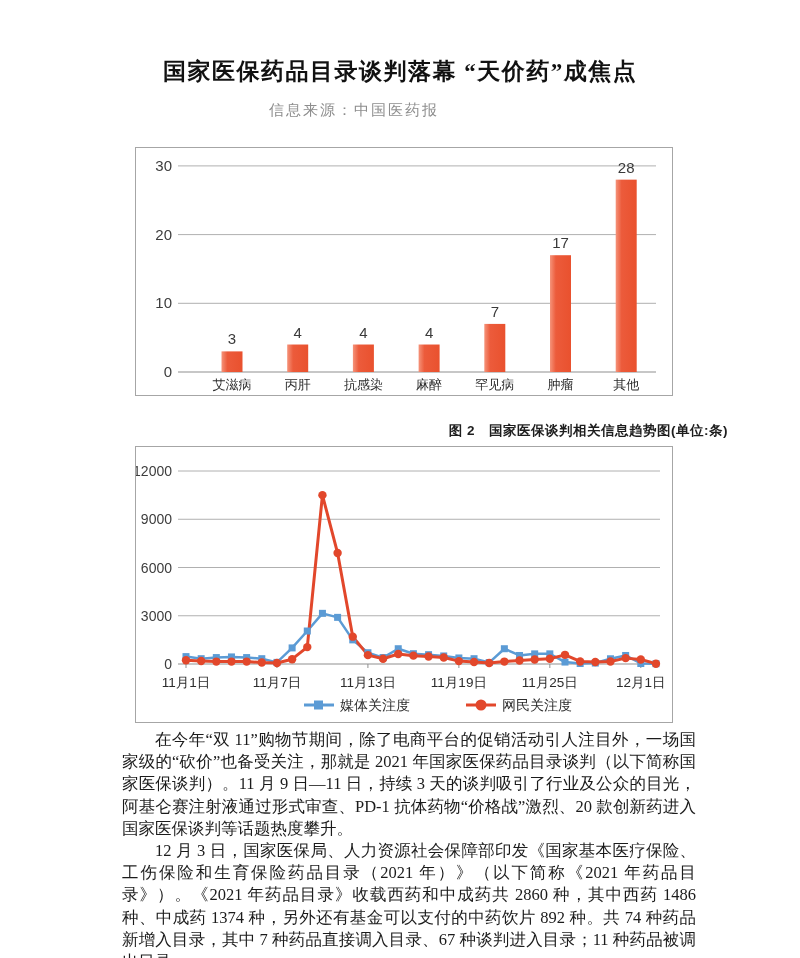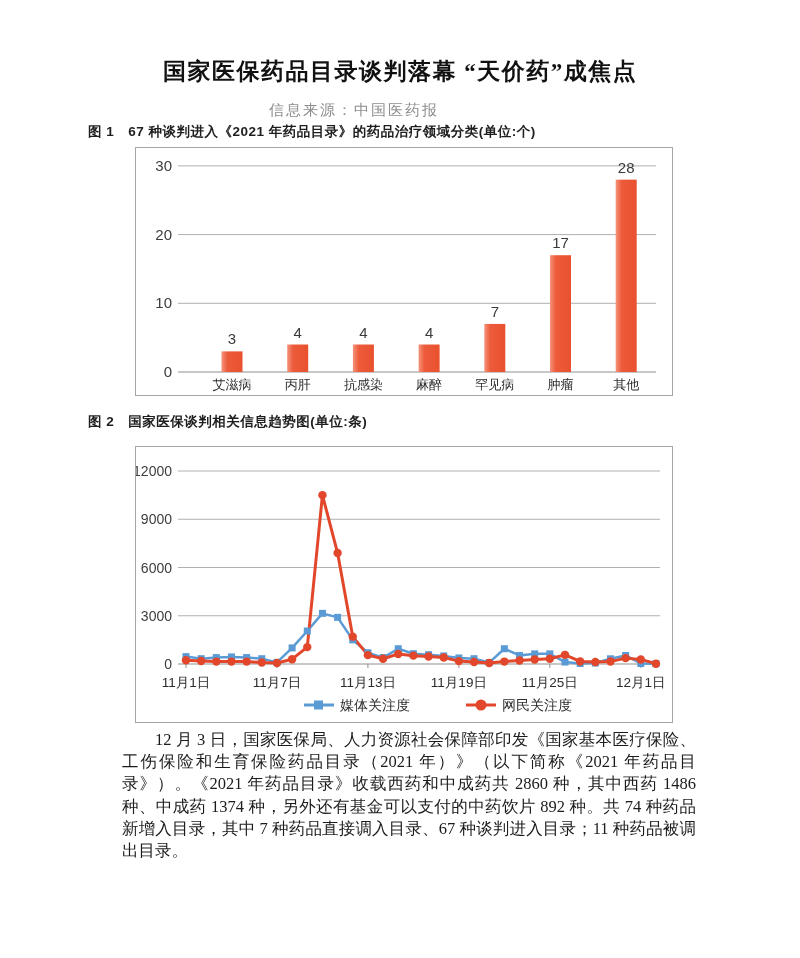--- a/index.html
+++ b/index.html
@@ -9,40 +9,39 @@
   .title{position:absolute;top:56px;left:0;width:800px;text-align:center;
          font-family:"Liberation Serif","DejaVu Serif",serif;
          font-weight:bold;font-size:23px;letter-spacing:1.5px;color:#111;}
   .source{position:absolute;top:101px;left:0;width:708px;text-align:center;
           font-size:15px;letter-spacing:2px;color:#8d8d8d;
           font-family:"Liberation Serif","DejaVu Serif",serif;}
   .figcap{position:absolute;left:88px;width:640px;
           font-family:"Liberation Sans","DejaVu Sans",sans-serif;
           font-weight:bold;font-size:13.5px;color:#1e1e1e;letter-spacing:.5px;}
   #cap1{top:123px;}
-  #cap2{top:413px;}
+  #cap2{top:422px;text-align:right;}
   .chartbox{position:absolute;left:135px;width:538px;background:#fff;
             border:1px solid #a6a6a6;box-sizing:border-box;}
   #chart1{top:147px;height:249px;}
   #chart2{top:446px;height:277px;}
   .chartbox svg{display:block;}
   .svg-label{font-family:"Liberation Sans","DejaVu Sans",sans-serif;}
   .article{position:absolute;left:122px;top:729px;width:574px;
            font-size:16.5px;line-height:22.2px;text-align:justify;color:#1b1b1b;}
   .article p{margin:0;text-indent:2em;}
 </style>
 </head>
 <body>
 
 <div class="page">
 
   <div class="title">国家医保药品目录谈判落幕 “天价药”成焦点</div>
   <div class="source">信息来源：中国医药报</div>
 
-  <div class="figcap" id="cap1">图 1　67 种谈判进入《2021 年药品目录》的药品治疗领域分类(单位:个)</div>
   <div class="chartbox" id="chart1">
     <svg id="barSvg" width="536" height="247" viewBox="0 0 536 247">
         <defs>
           <linearGradient id="barGrad" x1="0" y1="0" x2="1" y2="0">
             <stop offset="0%" stop-color="#f5937a"></stop>
             <stop offset="28%" stop-color="#ec5b3b"></stop>
             <stop offset="100%" stop-color="#e9512e"></stop>
           </linearGradient>
         </defs>
         <line x1="42" y1="224" x2="520" y2="224" stroke="#8f8f8f" stroke-width="1"></line>
@@ -171,17 +170,18 @@
         <line x1="168" y1="258" x2="198" y2="258" stroke="#5b9bd5" stroke-width="3"></line>
         <rect x="178" y="253.5" width="9" height="9" fill="#5b9bd5"></rect>
         <text x="204" y="263" font-size="14" fill="#2c2c2c" class="svg-label">媒体关注度</text>
         <line x1="330" y1="258" x2="360" y2="258" stroke="#e2472b" stroke-width="3"></line>
         <circle cx="345" cy="258" r="5.5" fill="#e2472b"></circle>
         <text x="366" y="263" font-size="14" fill="#2c2c2c" class="svg-label">网民关注度</text>
       </svg>
   </div>
 
   <div class="article">
+    <p>在今年“双 11”购物节期间，除了电商平台的促销活动引人注目外，一场国家级的“砍价”也备受关注，那就是 2021 年国家医保药品目录谈判（以下简称国家医保谈判）。11 月 9 日—11 日，持续 3 天的谈判吸引了行业及公众的目光，阿基仑赛注射液通过形式审查、PD-1 抗体药物“价格战”激烈、20 款创新药进入国家医保谈判等话题热度攀升。</p>
     <p>12 月 3 日，国家医保局、人力资源社会保障部印发《国家基本医疗保险、工伤保险和生育保险药品目录（2021 年）》（以下简称《2021 年药品目录》）。《2021 年药品目录》收载西药和中成药共 2860 种，其中西药 1486 种、中成药 1374 种，另外还有基金可以支付的中药饮片 892 种。共 74 种药品新增入目录，其中 7 种药品直接调入目录、67 种谈判进入目录；11 种药品被调出目录。</p>
 
   </div>
 
 </div>
 
 </body></html>

